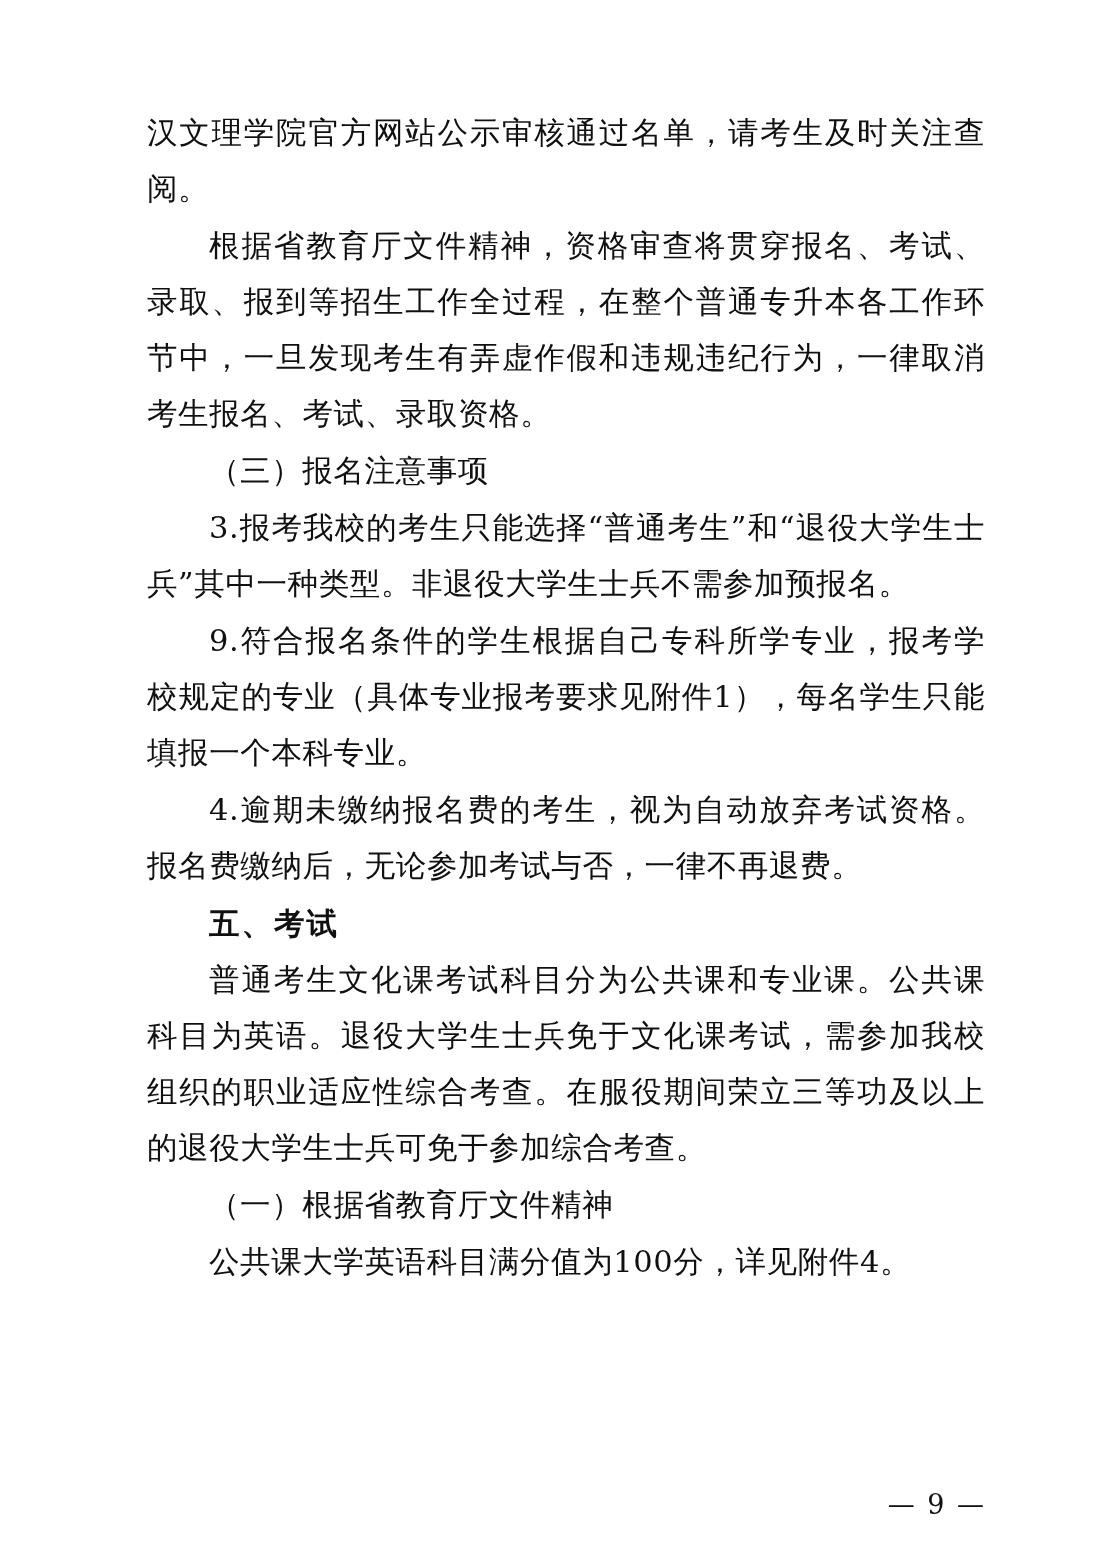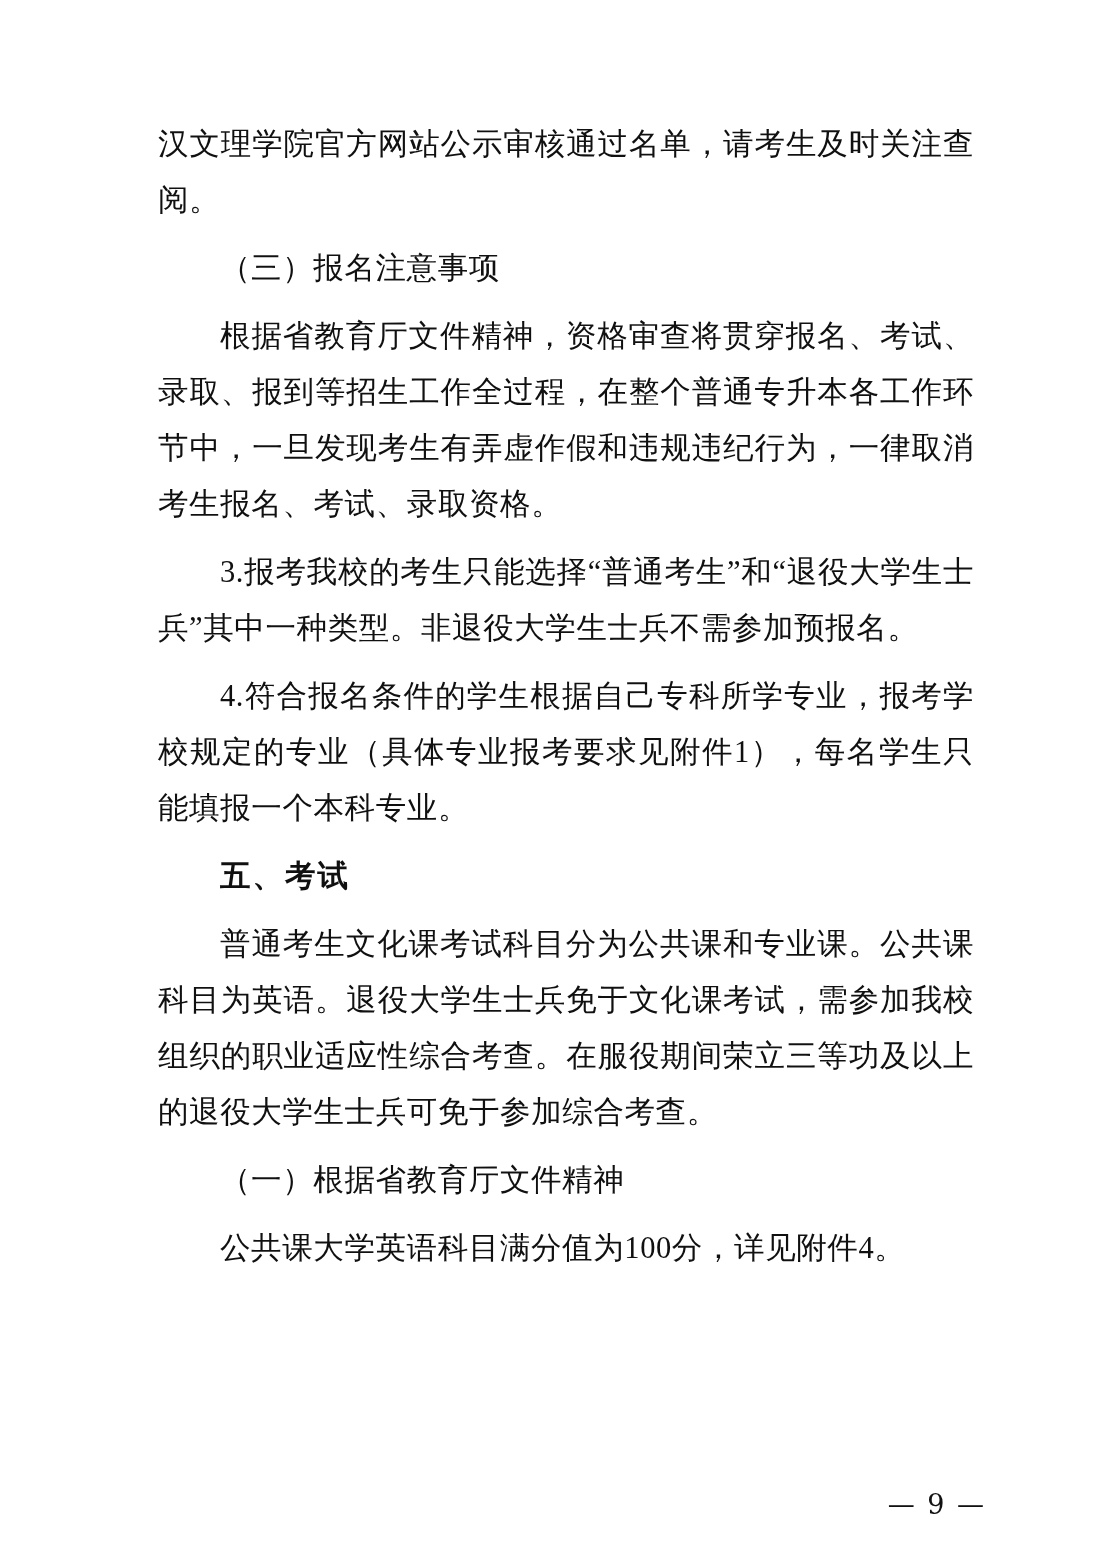--- a/index.html
+++ b/index.html
@@ -23,22 +23,21 @@
     padding: 104px 128px 40px 146px;
   }
   .doc-body {
     font-size: 30.5px;
     line-height: 56px;
     letter-spacing: 0.6px;
     text-align: justify;
     text-justify: inter-ideograph;
   }
   p {
-    margin: 12px;
-    font-family: Liberation Serif, serif;
+    margin: 1px;
   }
   .indent2 {
     text-indent: 62px;
   }
   .noindent {
     text-indent: 0;
   }
   .heading {
     font-weight: bold;
     text-indent: 62px;
@@ -55,23 +54,24 @@
     color: #111;
     font-family: "DejaVu Serif", "Liberation Serif", serif;
   }
 </style>
 </head>
 <body>
 
 <div class="page">
   <div class="doc-body">
     <p class="noindent">汉文理学院官方网站公示审核通过名单，请考生及时关注查阅。</p>
+    <p class="indent2">根据省教育厅文件精神，资格审查将贯穿报名、考试、录取、报到等招生工作全过程，在整个普通专升本各工作环节中，一旦发现考生有弄虚作假和违规违纪行为，一律取消考生报名、考试、录取资格。</p>
     <p class="indent2">（三）报名注意事项</p>
-    <p class="indent2">根据省教育厅文件精神，资格审查将贯穿报名、考试、录取、报到等招生工作全过程，在整个普通专升本各工作环节中，一旦发现考生有弄虚作假和违规违纪行为，一律取消考生报名、考试、录取资格。</p>
     <p class="indent2">3.报考我校的考生只能选择“普通考生”和“退役大学生士兵”其中一种类型。非退役大学生士兵不需参加预报名。</p>
-    <p class="indent2">4.符合报名条件的学生根据自己专科所学专业，报考学校规定的专业（具体专业报考要求见附件1），每名学生只能填报一个本科专业。</p>
+    <p class="indent2">9.符合报名条件的学生根据自己专科所学专业，报考学校规定的专业（具体专业报考要求见附件1），每名学生只能填报一个本科专业。</p>
+    <p class="indent2">4.逾期未缴纳报名费的考生，视为自动放弃考试资格。报名费缴纳后，无论参加考试与否，一律不再退费。</p>
     <p class="heading">五、考试</p>
     <p class="indent2">普通考生文化课考试科目分为公共课和专业课。公共课科目为英语。退役大学生士兵免于文化课考试，需参加我校组织的职业适应性综合考查。在服役期间荣立三等功及以上的退役大学生士兵可免于参加综合考查。</p>
     <p class="indent2">（一）根据省教育厅文件精神</p>
     <p class="indent2">公共课大学英语科目满分值为100分，详见附件4。</p>
   </div>
   <div class="footer">— 9 —</div>
 </div>
 
 </body></html>

